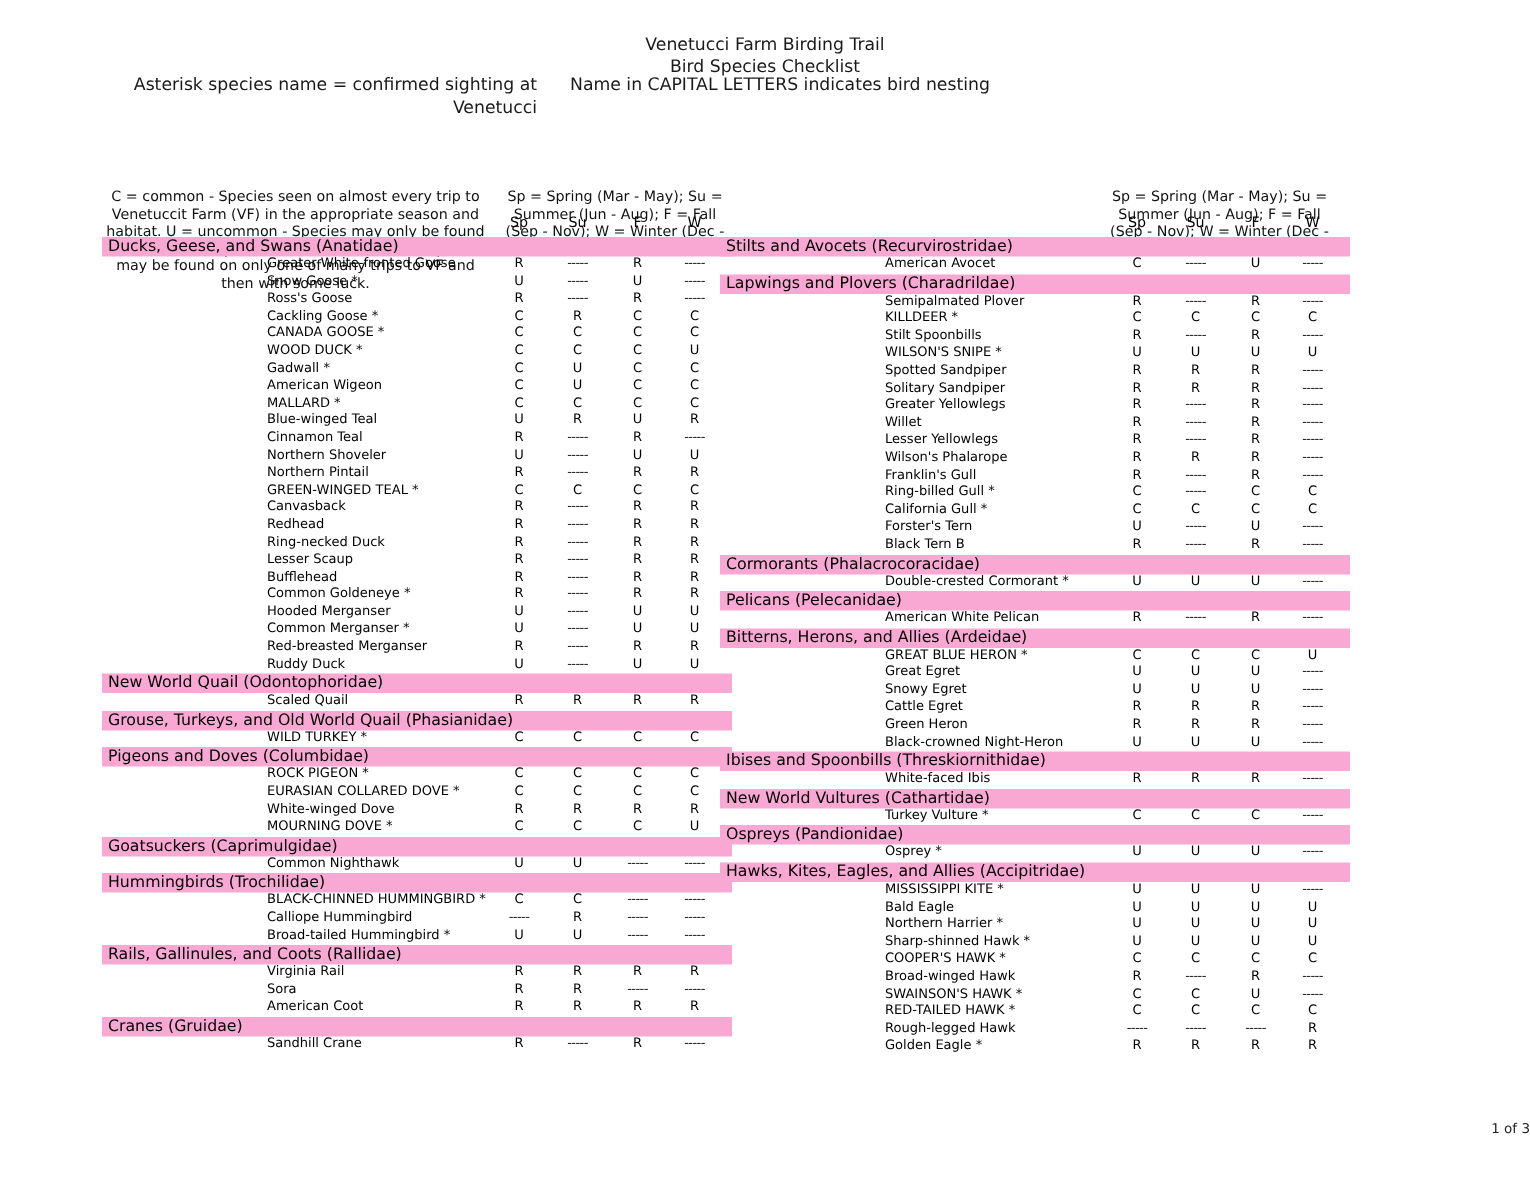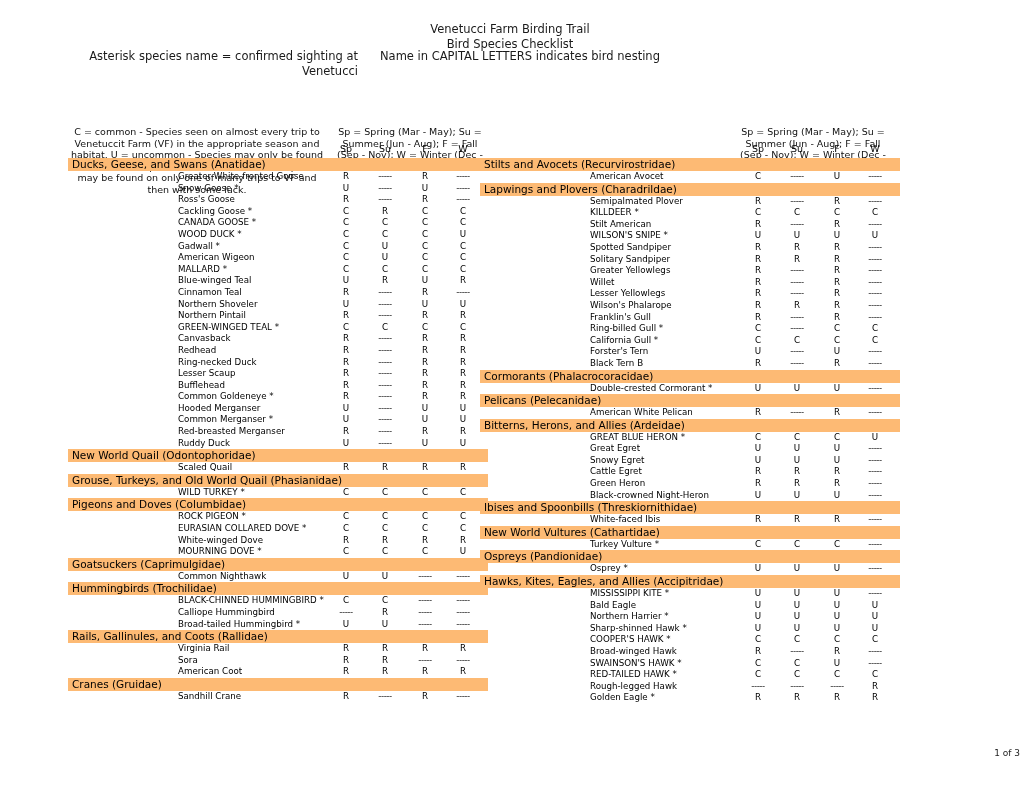--- a/index.html
+++ b/index.html
@@ -99,21 +99,21 @@
   .table {
     position: absolute;
     top: 158px;
     width: 420px;
   }
   .table.left  { left: 68px; }
   .table.right { left: 480px; }
 
   .sec-header {
     position: relative;
-    background: #fdba74;
+    background: #f9a8d4;
     height: 13px;
     line-height: 13px;
     font-size: 10.5px;
     padding-left: 4px;
     box-sizing: border-box;
     color: #000;
     white-space: nowrap;
     overflow: hidden;
   }
 
@@ -480,21 +480,21 @@
         <span class="cell c-w dash">-----</span>
       </div>
       <div class="row">
         <span class="name">KILLDEER *</span>
         <span class="cell c-sp">C</span>
         <span class="cell c-su">C</span>
         <span class="cell c-f">C</span>
         <span class="cell c-w">C</span>
       </div>
       <div class="row">
-        <span class="name">Stilt American</span>
+        <span class="name">Stilt Spoonbills</span>
         <span class="cell c-sp">R</span>
         <span class="cell c-su dash">-----</span>
         <span class="cell c-f">R</span>
         <span class="cell c-w dash">-----</span>
       </div>
       <div class="row">
         <span class="name">WILSON'S SNIPE *</span>
         <span class="cell c-sp">U</span>
         <span class="cell c-su">U</span>
         <span class="cell c-f">U</span>

